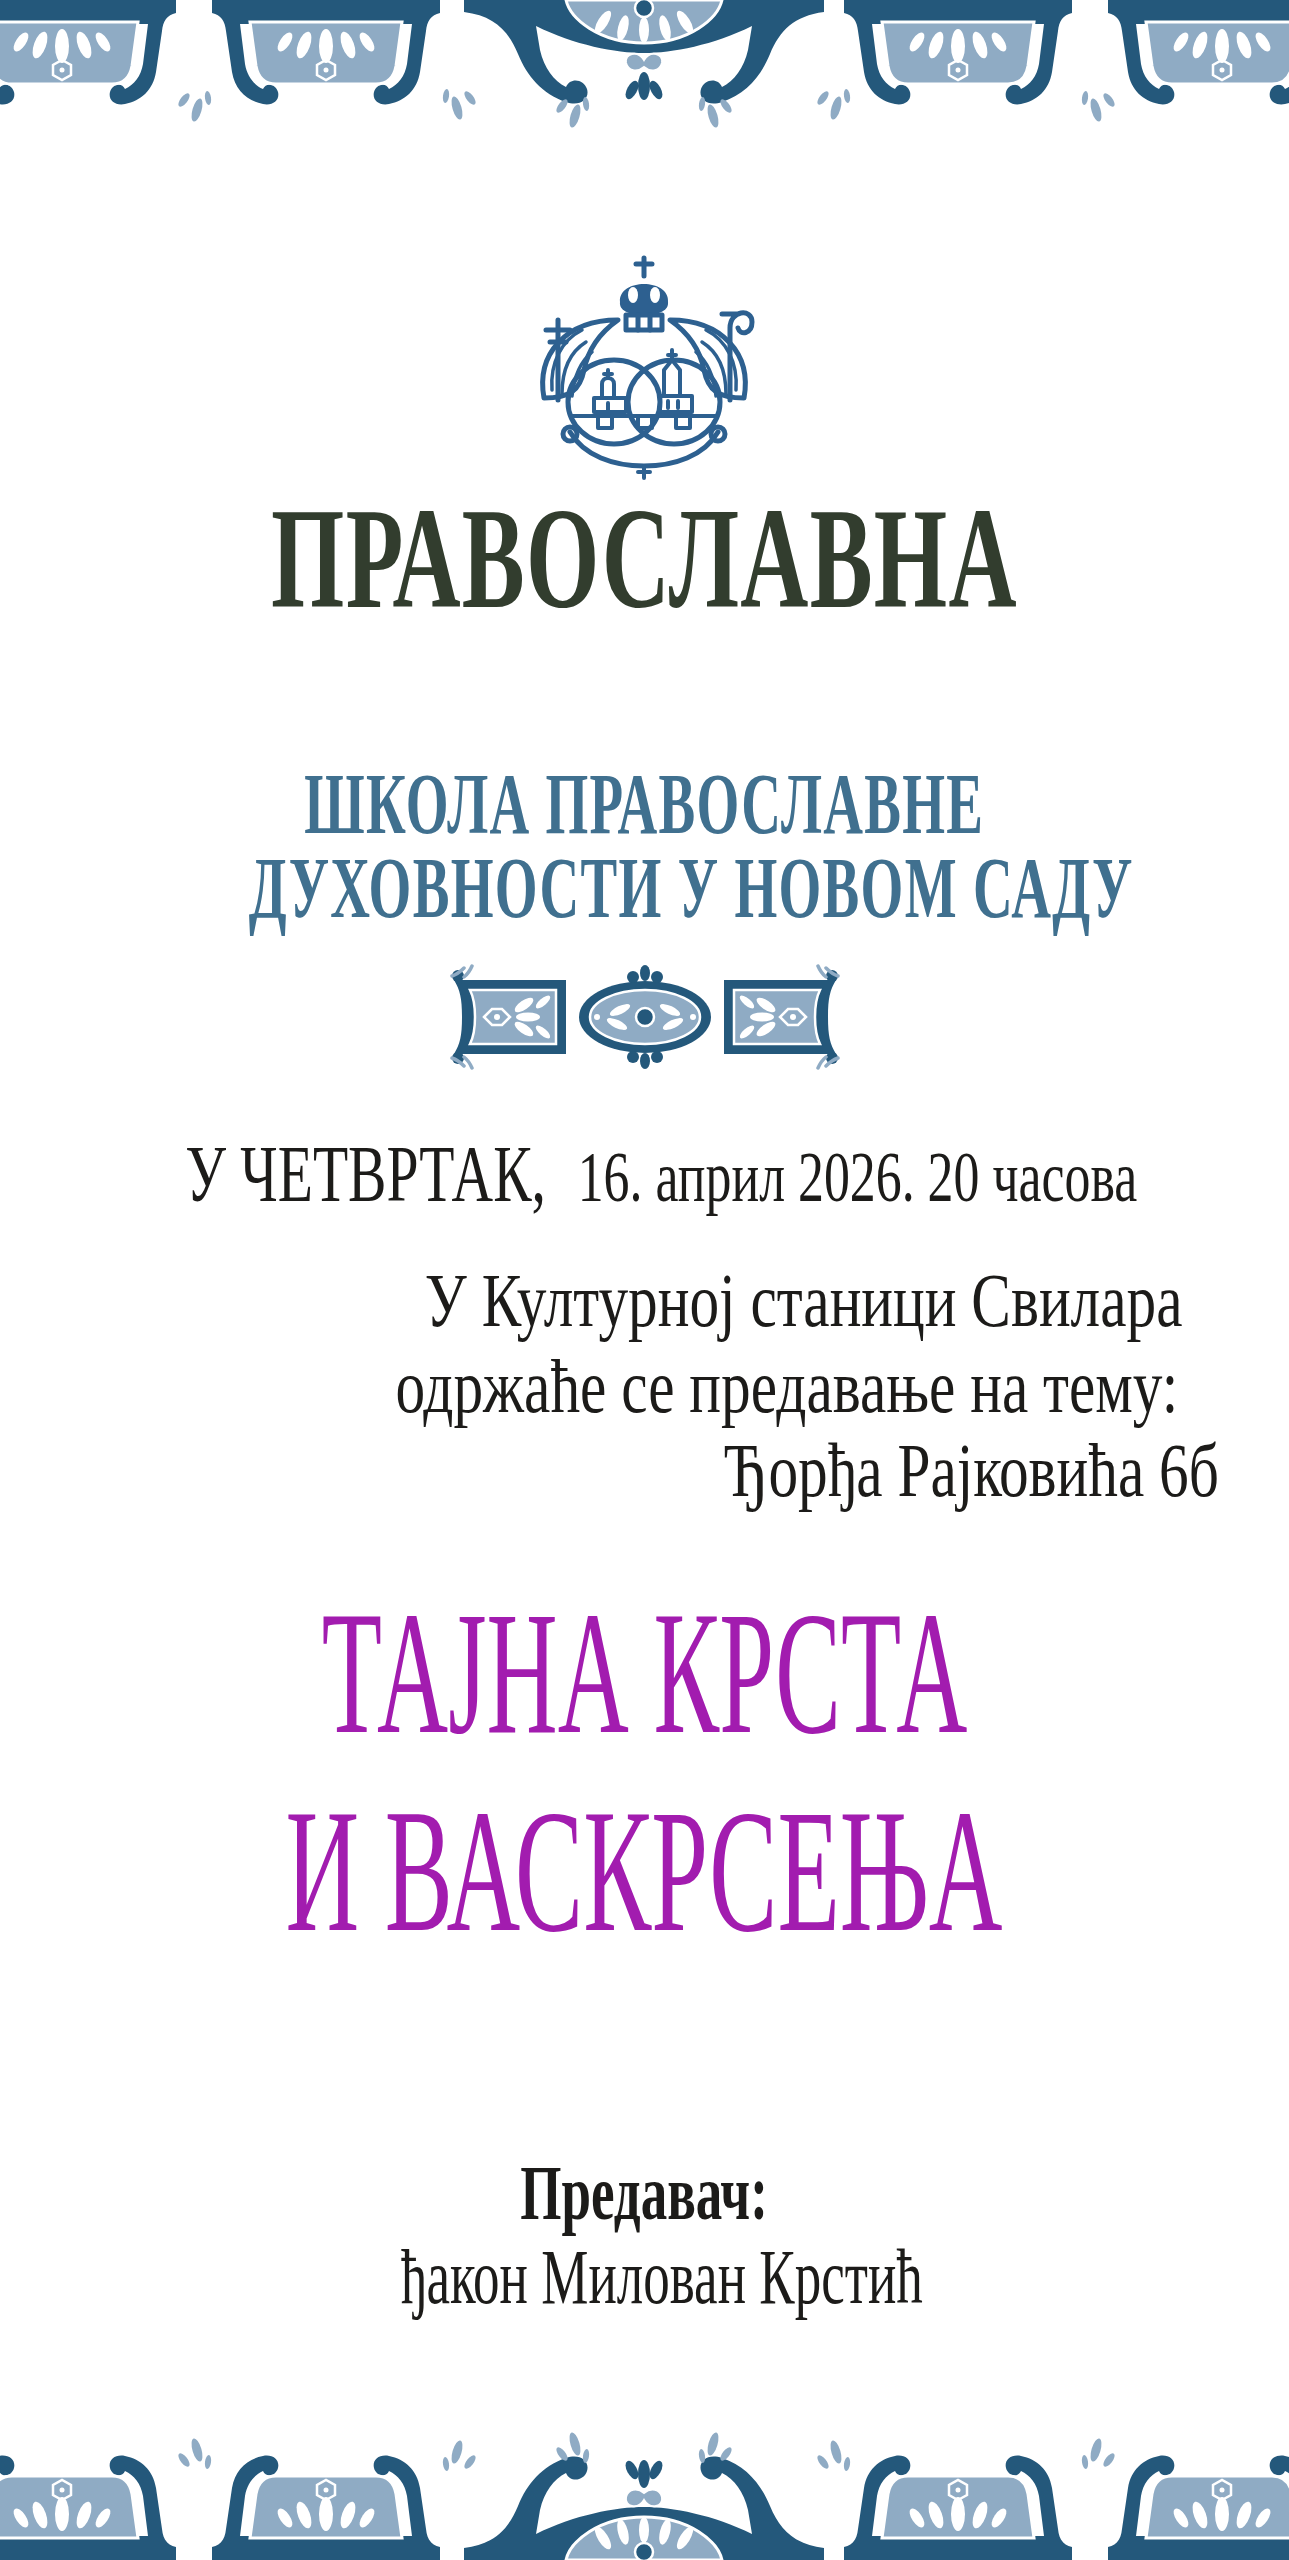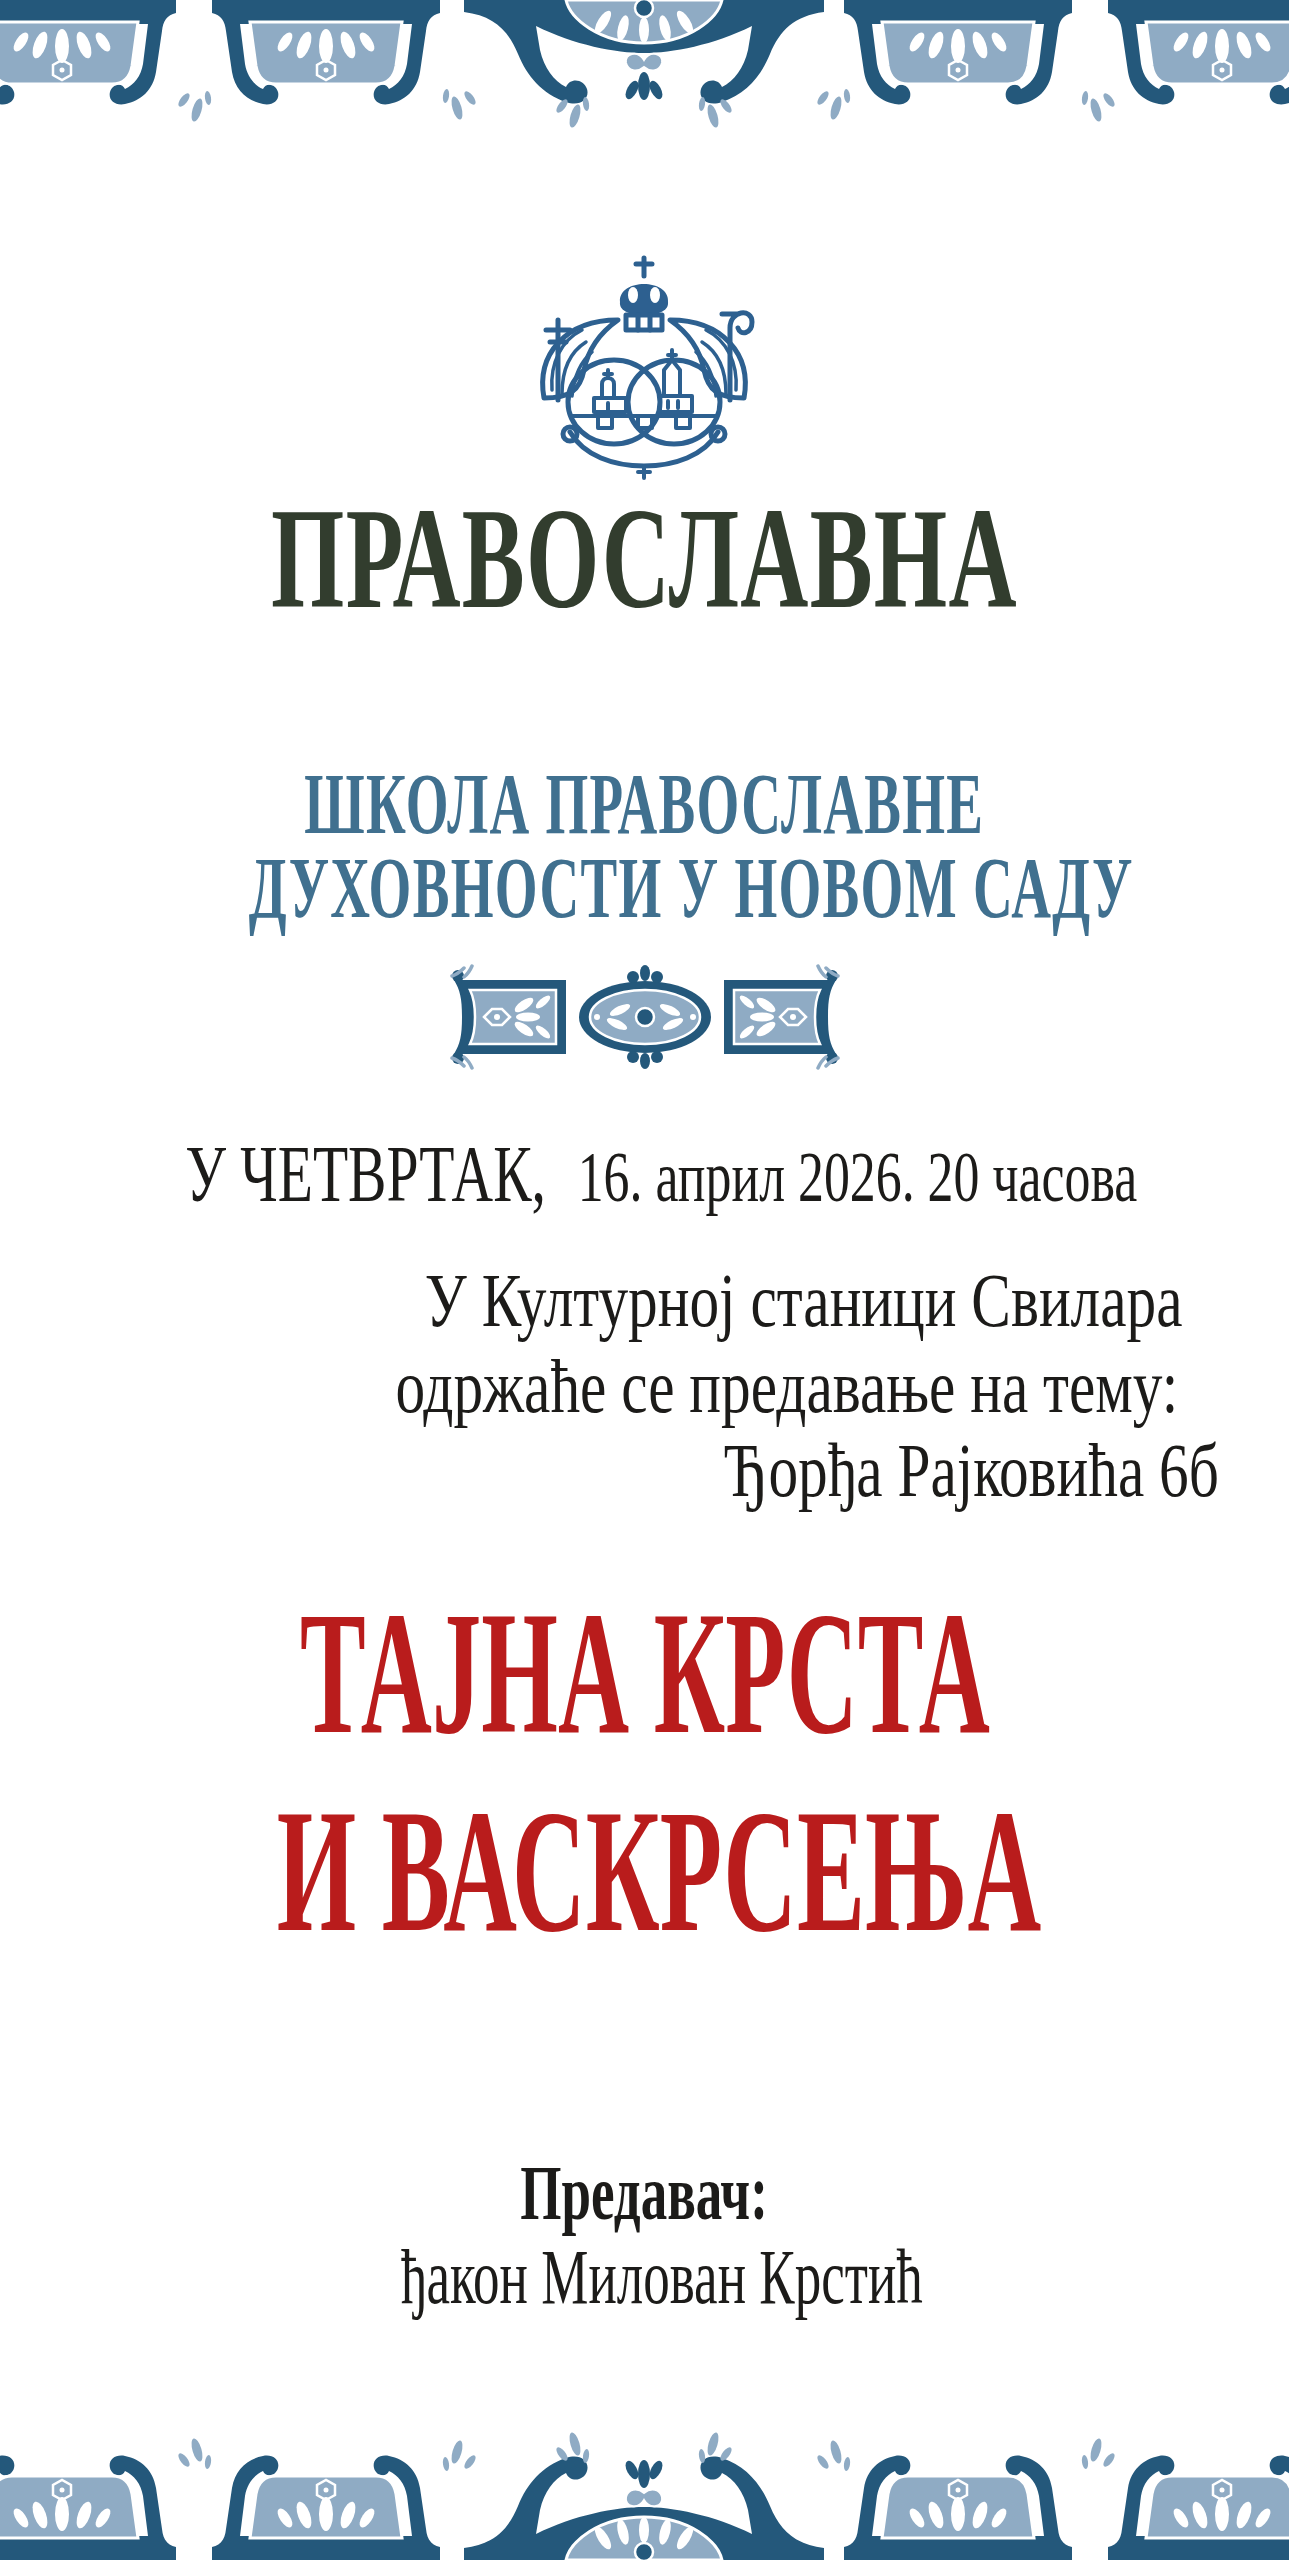--- a/index.html
+++ b/index.html
@@ -40,24 +40,24 @@
   .l-sch1{top:761px;}
   .l-sch2{top:845px;}
   .l-date{top:1134px;font-size:72px;color:var(--ink);}
   .l-date>span{transform:scaleX(0.72);}
   .day-label{font-size:80px;margin-right:0.55em;}
   .l-body{font-size:76px;color:var(--ink);text-align:right;}
   .l-body>span{transform:scaleX(0.78);}
   .l-ven1{top:1262px;}
   .l-ven2{top:1432px;}
   .l-intro{top:1348px;}
-  .l-title{font-size:176px;font-weight:bold;color:#b91c1c;}
+  .l-title{font-size:176px;font-weight:normal;color:#a21caf;}
   .l-t1{top:1585px;}
   .l-t1>span{transform:scaleX(0.56);}
-  .l-t2{top:1783px;text-align:right;}
+  .l-t2{top:1783px;}
   .l-t2>span{transform:scaleX(0.58);}
   .l-lect{font-size:78px;color:var(--ink);}
   .l-lect>span{transform:scaleX(0.68);}
   .l-lect1{top:2154px;font-weight:bold;}
   .l-lect2{top:2238px;margin-left:17px;}
 </style>
 </head>
 <body>
 
 <div class="poster">

